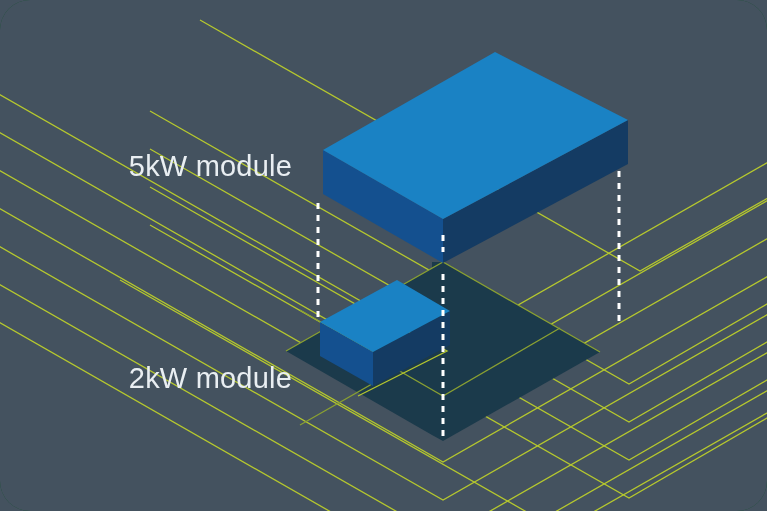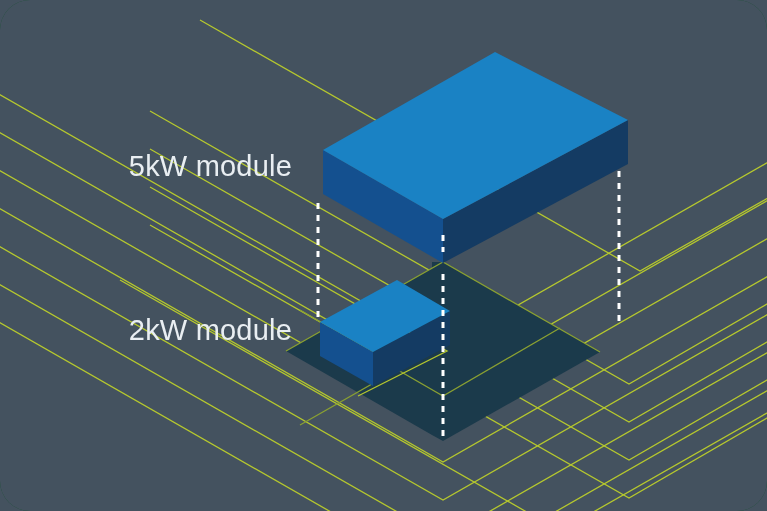--- a/index.html
+++ b/index.html
@@ -120,15 +120,15 @@
       <line x1="318" y1="203" x2="318" y2="320"></line>
       <line x1="443" y1="235" x2="443" y2="252"></line>
       <line x1="443" y1="274" x2="443" y2="440"></line>
       <line x1="619" y1="171" x2="619" y2="325"></line>
     </g>
 
   </svg>
 
   <div class="label" id="label-5kw" style="color: rgb(233, 238, 242);">5kW module</div>
 
-  <div class="label" id="label-2kw" style="color: rgb(233, 238, 242);">2kW module</div>
+  <div class="label" id="label-2kw" style="color: rgb(233, 238, 242); margin-top: 48px;">2kW module</div>
 
 </div>
 
 </body></html>

